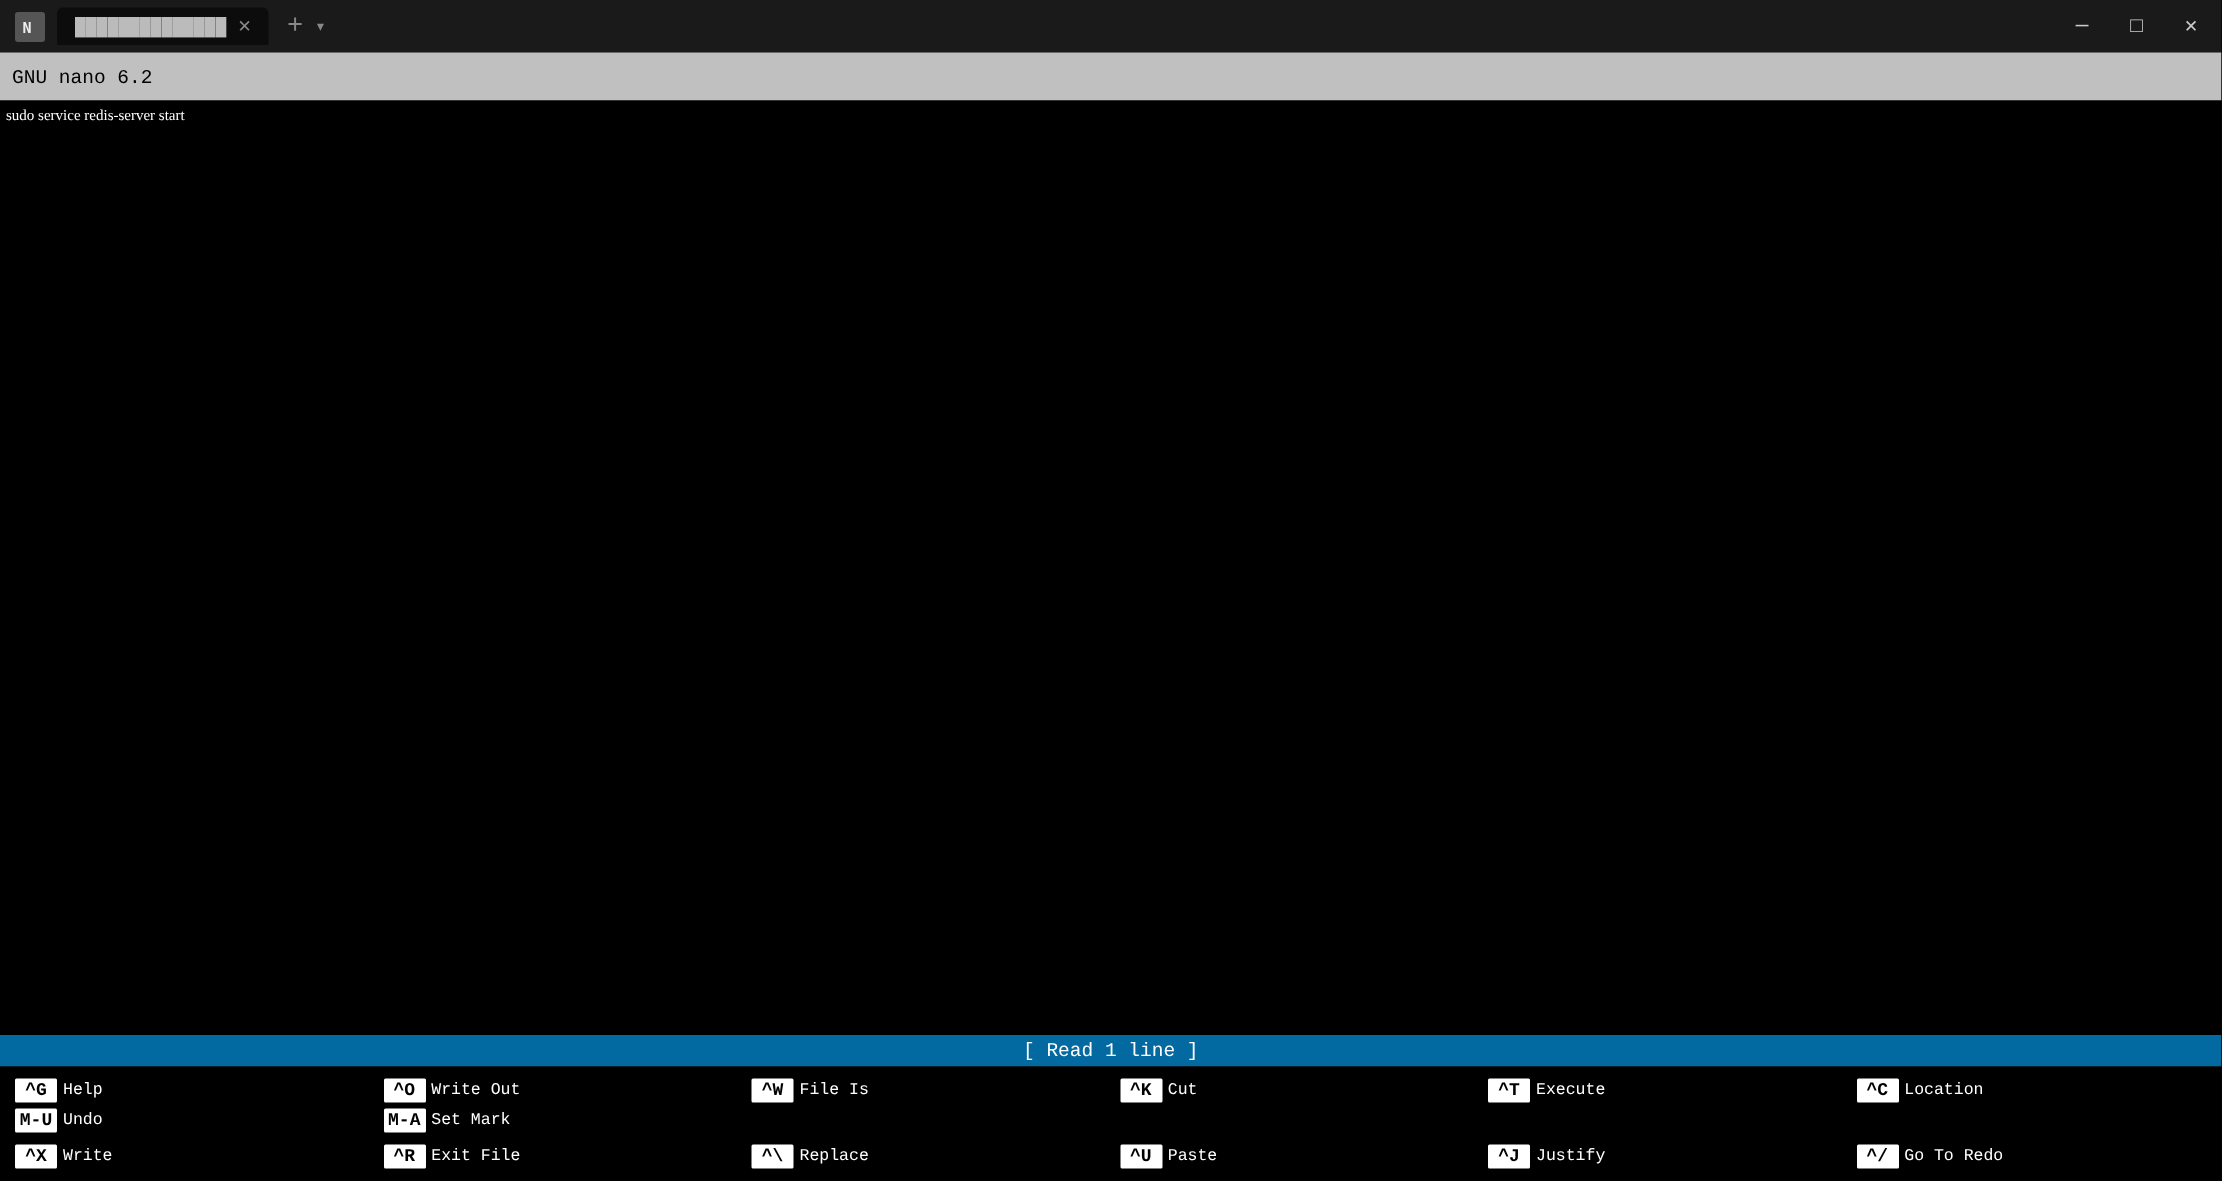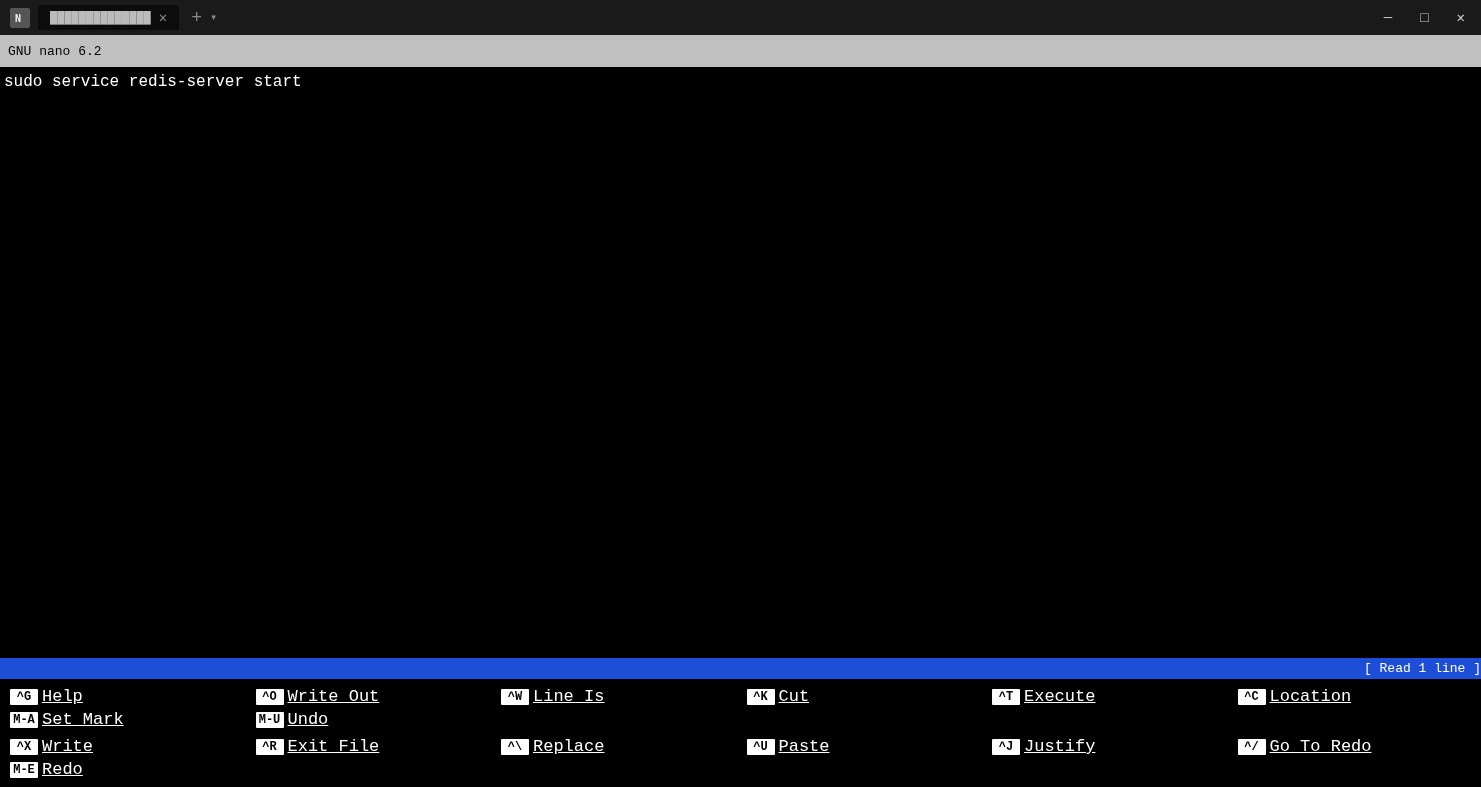--- a/index.html
+++ b/index.html
@@ -115,22 +115,22 @@
       font-size: 13px;
       font-family: 'Courier New', Courier, monospace;
     }
 
     
     .editor-area {
       flex: 1;
       background: #000;
       color: #fff;
       padding: 4px 4px;
-      font-size: 16px;
-      font-family: Liberation Mono, monospace;
+      font-size: 10px;
+      font-family: Liberation Serif, serif;
       line-height: 1.4;
       overflow: hidden;
       position: relative;
     }
 
     .editor-content {
       color: #fff;
       white-space: pre;
     }
 
@@ -167,29 +167,28 @@
       font-weight: bold;
       min-width: 28px;
       display: inline-block;
       text-align: center;
       border-radius: 1px;
     }
 
     .shortcut-label {
       color: #fff;
       font-family: 'Courier New', Courier, monospace;
-      font-size: 17px;
-      text-decoration: underline;
+      font-size: 11px;
     }
 
     .read-status {
       display: flex;
-      justify-content: flex-end;
+      justify-content: center;
       padding: 3px 0;
-      background: #1d4ed8;
+      background: #0369a1;
     }
 
     .read-status-text {
       color: #fff;
       font-family: 'Courier New', Courier, monospace;
       font-size: 13px;
     }
   </style>
 </head>
 <body>
@@ -233,42 +232,42 @@
     <div class="shortcut-item">
       <span class="shortcut-key">^G</span>
       <span class="shortcut-label">Help</span>
     </div>
     <div class="shortcut-item">
       <span class="shortcut-key">^O</span>
       <span class="shortcut-label">Write Out</span>
     </div>
     <div class="shortcut-item">
       <span class="shortcut-key">^W</span>
-      <span class="shortcut-label">Line Is</span>
+      <span class="shortcut-label">File Is</span>
     </div>
     <div class="shortcut-item">
       <span class="shortcut-key">^K</span>
       <span class="shortcut-label">Cut</span>
     </div>
     <div class="shortcut-item">
       <span class="shortcut-key">^T</span>
       <span class="shortcut-label">Execute</span>
     </div>
     <div class="shortcut-item">
       <span class="shortcut-key">^C</span>
       <span class="shortcut-label">Location</span>
     </div>
     <div class="shortcut-item">
+      <span class="shortcut-key">M-U</span>
+      <span class="shortcut-label">Undo</span>
+    </div>
+    <div class="shortcut-item">
       <span class="shortcut-key">M-A</span>
       <span class="shortcut-label">Set Mark</span>
     </div>
-    <div class="shortcut-item">
-      <span class="shortcut-key">M-U</span>
-      <span class="shortcut-label">Undo</span>
-    </div>
   </div>
 
   <div class="shortcut-grid">
     <div class="shortcut-item">
       <span class="shortcut-key">^X</span>
       <span class="shortcut-label">Write</span>
     </div>
     <div class="shortcut-item">
       <span class="shortcut-key">^R</span>
       <span class="shortcut-label">Exit File</span>
@@ -282,18 +281,14 @@
       <span class="shortcut-label">Paste</span>
     </div>
     <div class="shortcut-item">
       <span class="shortcut-key">^J</span>
       <span class="shortcut-label">Justify</span>
     </div>
     <div class="shortcut-item">
       <span class="shortcut-key">^/</span>
       <span class="shortcut-label">Go To Redo</span>
     </div>
-    <div class="shortcut-item">
-      <span class="shortcut-key">M-E</span>
-      <span class="shortcut-label">Redo</span>
-    </div>
   </div>
 </div>
 
 </body></html>

